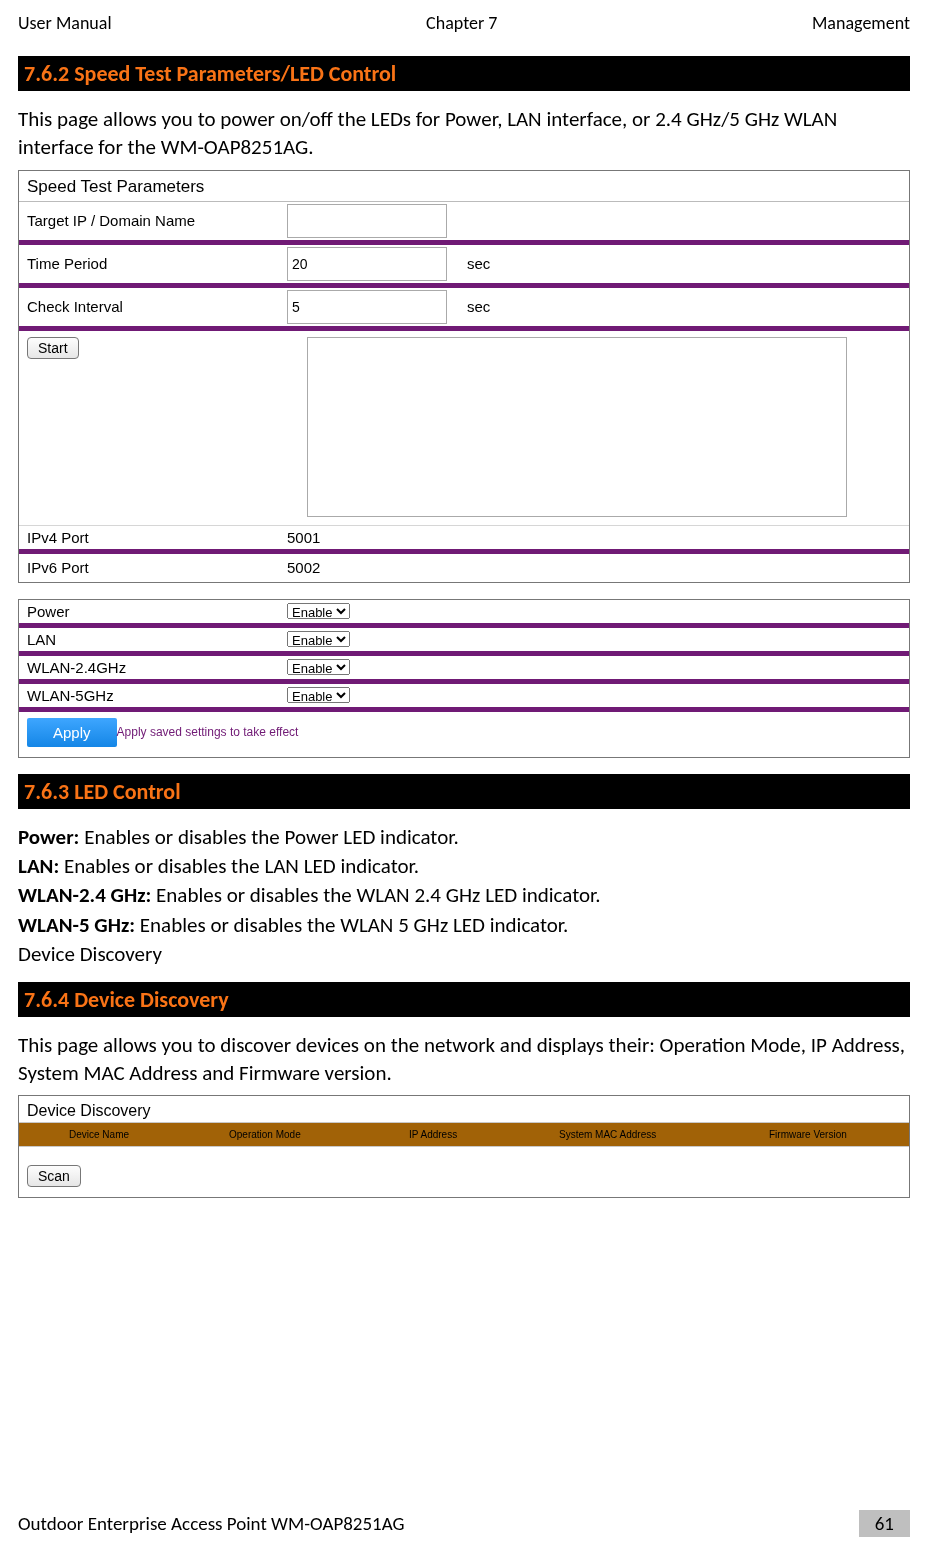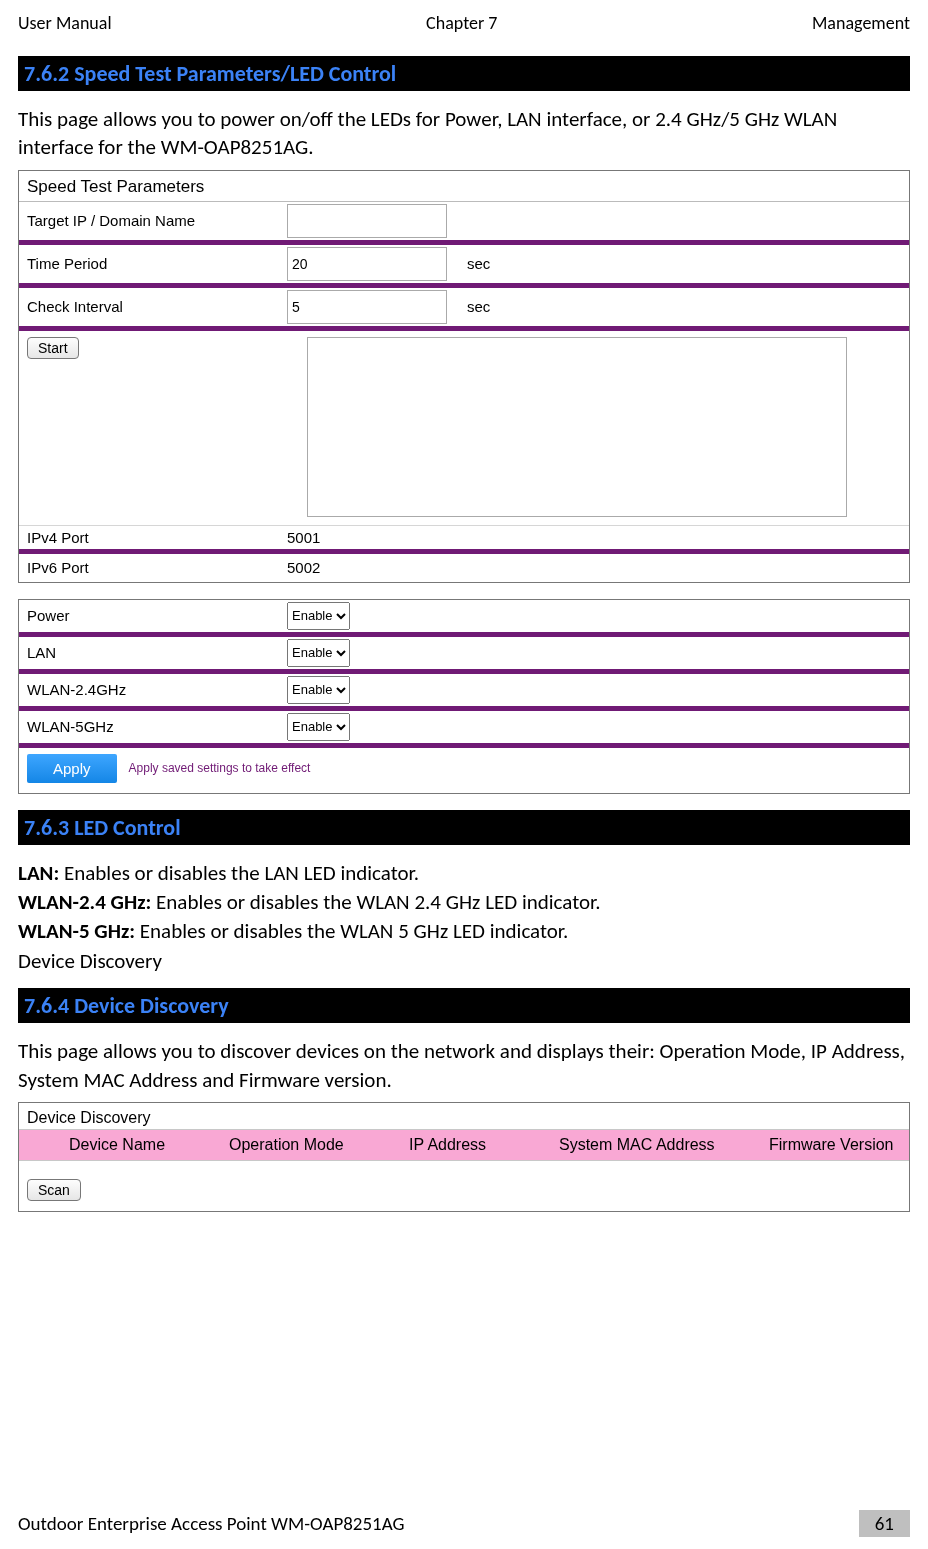--- a/index.html
+++ b/index.html
@@ -13,21 +13,21 @@
       min-height: 1549px;
     }
     .hdr {
       display: flex;
       justify-content: space-between;
       font-size: 18px;
       margin-bottom: 22px;
     }
     .section-hdr {
       background: #000;
-      color: #3b82f6;
+      color: #f97316;
       font-weight: bold;
       font-size: 22px;
       padding: 4px 6px;
       margin-bottom: 14px;
     }
     .para {
       font-size: 21px;
       line-height: 1.35;
       margin-bottom: 8px;
     }
@@ -79,55 +79,55 @@
     textarea.big {
       margin-left: 20px;
       width: 540px;
       height: 180px;
       border: 1px solid #aaa;
       resize: none;
       font-size: 14px;
     }
     select.sel {
       font-size: 13px;
-      height: 28px;
+      height: 16px;
+      text-decoration: underline;
     }
     .apply-row {
       display: flex;
       align-items: center;
       padding: 6px 8px 10px 8px;
     }
     .apply-btn {
       background: linear-gradient(#3ea6ff, #1486e6);
       color: #fff;
       border: none;
       padding: 6px 26px;
       font-size: 15px;
       border-radius: 2px;
       cursor: pointer;
-      margin-right: 12px;
     }
     .apply-note { font-size: 12px; color: #701a75; }
     .desc-block { font-size: 21px; line-height: 1.4; margin-bottom: 12px; }
     .desc-block strong { font-weight: bold; }
     .dd-panel {
       border: 1px solid #777;
       font-family: Arial, sans-serif;
       font-size: 14px;
       padding-bottom: 10px;
       margin-bottom: 20px;
       overflow: hidden;
     }
     .dd-title { font-size: 16px; padding: 6px 8px 2px 8px; }
     .dd-head {
       display: flex;
       border-bottom: 1px solid #c8c8c8;
       border-top: 1px solid #c8c8c8;
-      background: #f9a8d4;
-      font-size: 16px;
+      background: #a16207;
+      font-size: 10px;
       padding: 6px 0;
     }
     .dd-col1 { width: 210px; padding-left: 50px; }
     .dd-col2 { width: 180px; }
     .dd-col3 { width: 150px; }
     .dd-col4 { width: 210px; }
     .dd-col5 { flex: 1; }
     .scan-wrap { padding: 18px 8px 0 8px; }
     .footer {
       position: absolute;
@@ -206,20 +206,21 @@
     <select class="sel"><option>Enable</option></select>
   </div>
   <div class="apply-row">
     <button class="apply-btn">Apply</button>
     <span class="apply-note">Apply saved settings to take effect</span>
   </div>
 </div>
 
 <div class="section-hdr">7.6.3 LED Control</div>
 <div class="desc-block">
+  <div><strong>Power:</strong><span> Enables or disables the Power LED indicator.</span></div>
   <div><strong>LAN:</strong><span> Enables or disables the LAN LED indicator.</span></div>
   <div><strong>WLAN-2.4 GHz:</strong><span> Enables or disables the WLAN 2.4 GHz LED indicator.</span></div>
   <div><strong>WLAN-5 GHz:</strong><span> Enables or disables the WLAN 5 GHz LED indicator.</span></div>
   <div>Device Discovery</div>
 </div>
 
 <div class="section-hdr">7.6.4 Device Discovery</div>
 <p class="para">This page allows you to discover devices on the network and displays their: Operation Mode, IP Address, System MAC Address and Firmware version.</p>
 
 <div class="dd-panel">

